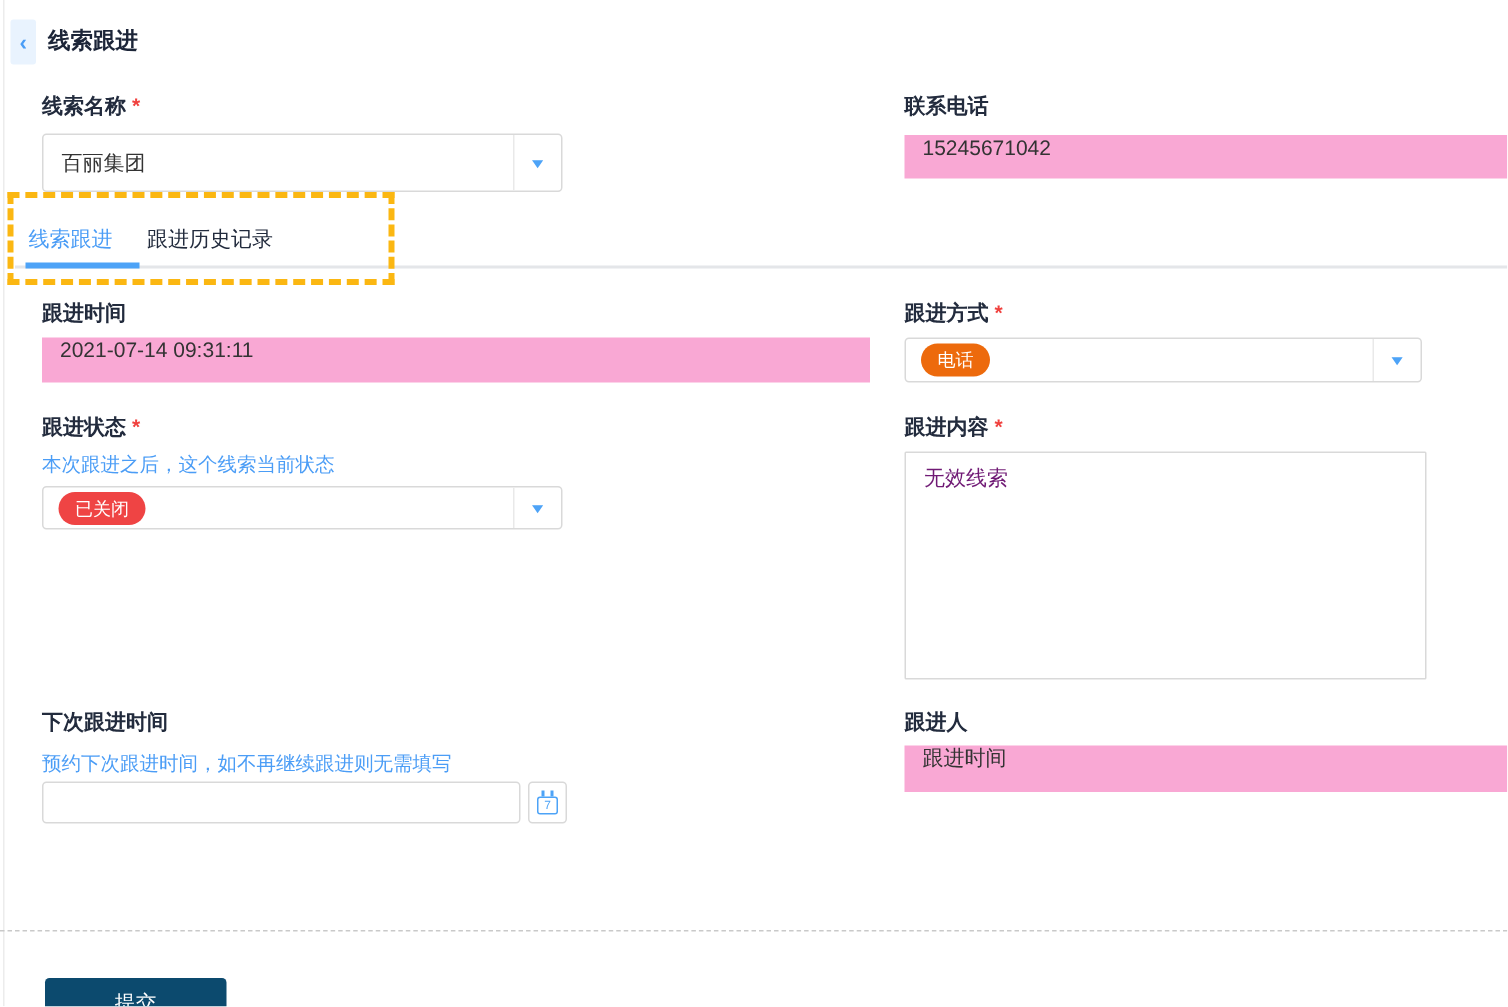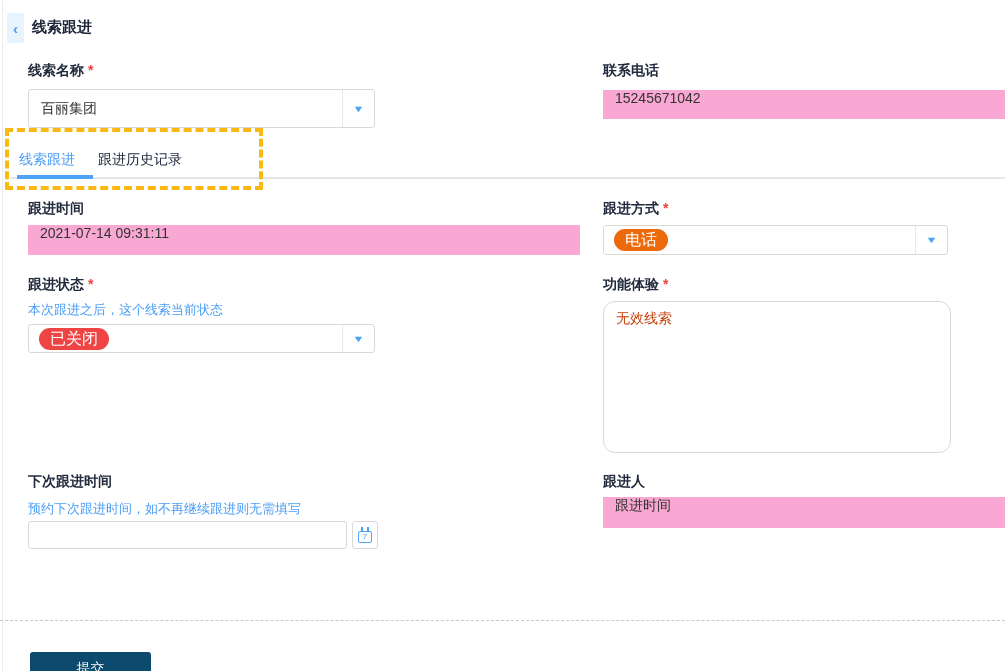--- a/index.html
+++ b/index.html
@@ -19,36 +19,36 @@
     display:flex; align-items:flex-start; padding:0 12px; }
 
   .select { position:absolute; background:#fff; border:1px solid #d9d9d9; border-radius:3px;
     display:flex; align-items:stretch; cursor:pointer; }
   .select .val { flex:1; display:flex; align-items:center; padding:0 12px; font-size:14px; color:#333; }
   .select .val.tagged { padding:0 0 0 10px; }
   .caret-box { width:32px; border-left:1px solid #e9e9e9; display:flex; align-items:center; justify-content:center; }
   .caret { color:#4da3f7; font-size:9px; transform:scaleX(1.4); }
 
   .tag { display:inline-flex; align-items:center; height:22px; padding:0 11px; border-radius:11px;
-    color:#fff; font-size:16px; line-height:1; white-space:nowrap; }
+    color:#fff; font-size:12px; line-height:1; white-space:nowrap; }
   .tag-orange { background:#ed6a0c; }
   .tag-tan { background:#ef4444; }
 
   .tabs-line { position:absolute; left:10px; top:177px; width:995px; height:2px; background:#e4e6e9; }
   .tab { position:absolute; top:151px; font-size:14px; cursor:pointer; white-space:nowrap; }
   .tab-active { left:19px; color:#4b9df6; }
   .tab-underline { position:absolute; left:17px; top:175px; width:76px; height:4px; background:#4da3f7; }
   .tab-inactive { left:98px; color:#222b3d; }
   .dashed-box { position:absolute; left:5px; top:128px; width:258px; height:62px;
     border:4px dashed #fbb712; pointer-events:none; }
 
   .hint { position:absolute; font-size:13px; color:#4b9df6; white-space:nowrap; }
 
   .textarea { position:absolute; left:603px; top:301px; width:348px; height:152px;
-    border:1px solid #d9d9d9; border-radius:12px; padding:8px 12px; font-size:14px; color:#c2410c;
+    border:1px solid #d9d9d9; border-radius:1px; padding:8px 12px; font-size:14px; color:#701a75;
     resize:none; outline:none; font-family:inherit; }
 
   .date-input { position:absolute; left:28px; top:521px; width:319px; height:28px;
     border:1px solid #d9d9d9; border-radius:3px; outline:none; padding:0 10px; font-size:14px; color:#333; }
   .calendar-btn { position:absolute; left:352px; top:521px; width:26px; height:28px;
     border:1px solid #d9d9d9; border-radius:3px; display:flex; align-items:center; justify-content:center; cursor:pointer; background:#fff; }
   .cal { position:relative; width:14px; height:12px; border:1.5px solid #4da3f7; border-radius:2px;
     display:flex; align-items:center; justify-content:center; color:#4da3f7; font-size:8px; line-height:1; margin-top:3px; }
   .cal::before, .cal::after { content:""; position:absolute; top:-4.5px; width:2px; height:4px; background:#4da3f7; }
   .cal::before { left:2px; } .cal::after { right:2px; }
@@ -113,21 +113,21 @@
   <div class="select" style="left:28px; top:324px; width:347px; height:29px;">
     <div class="val tagged">
       <span class="tag tag-tan">已关闭</span>
     </div>
     <div class="caret-box">
       <span class="caret">▼</span>
     </div>
   </div>
 
   <div class="label" style="left:603px; top:276px;">
-    <span>功能体验</span><span class="req">*</span>
+    <span>跟进内容</span><span class="req">*</span>
   </div>
   <textarea class="textarea" style="">无效线索</textarea>
 
   <div class="label" style="left:28px; top:473px;">下次跟进时间</div>
   <div class="hint" style="left:28px; top:500px;">预约下次跟进时间，如不再继续跟进则无需填写</div>
   <input class="date-input" type="text" value="" style="">
   <div class="calendar-btn">
     <span class="cal">
         <span>7</span>
       </span>

